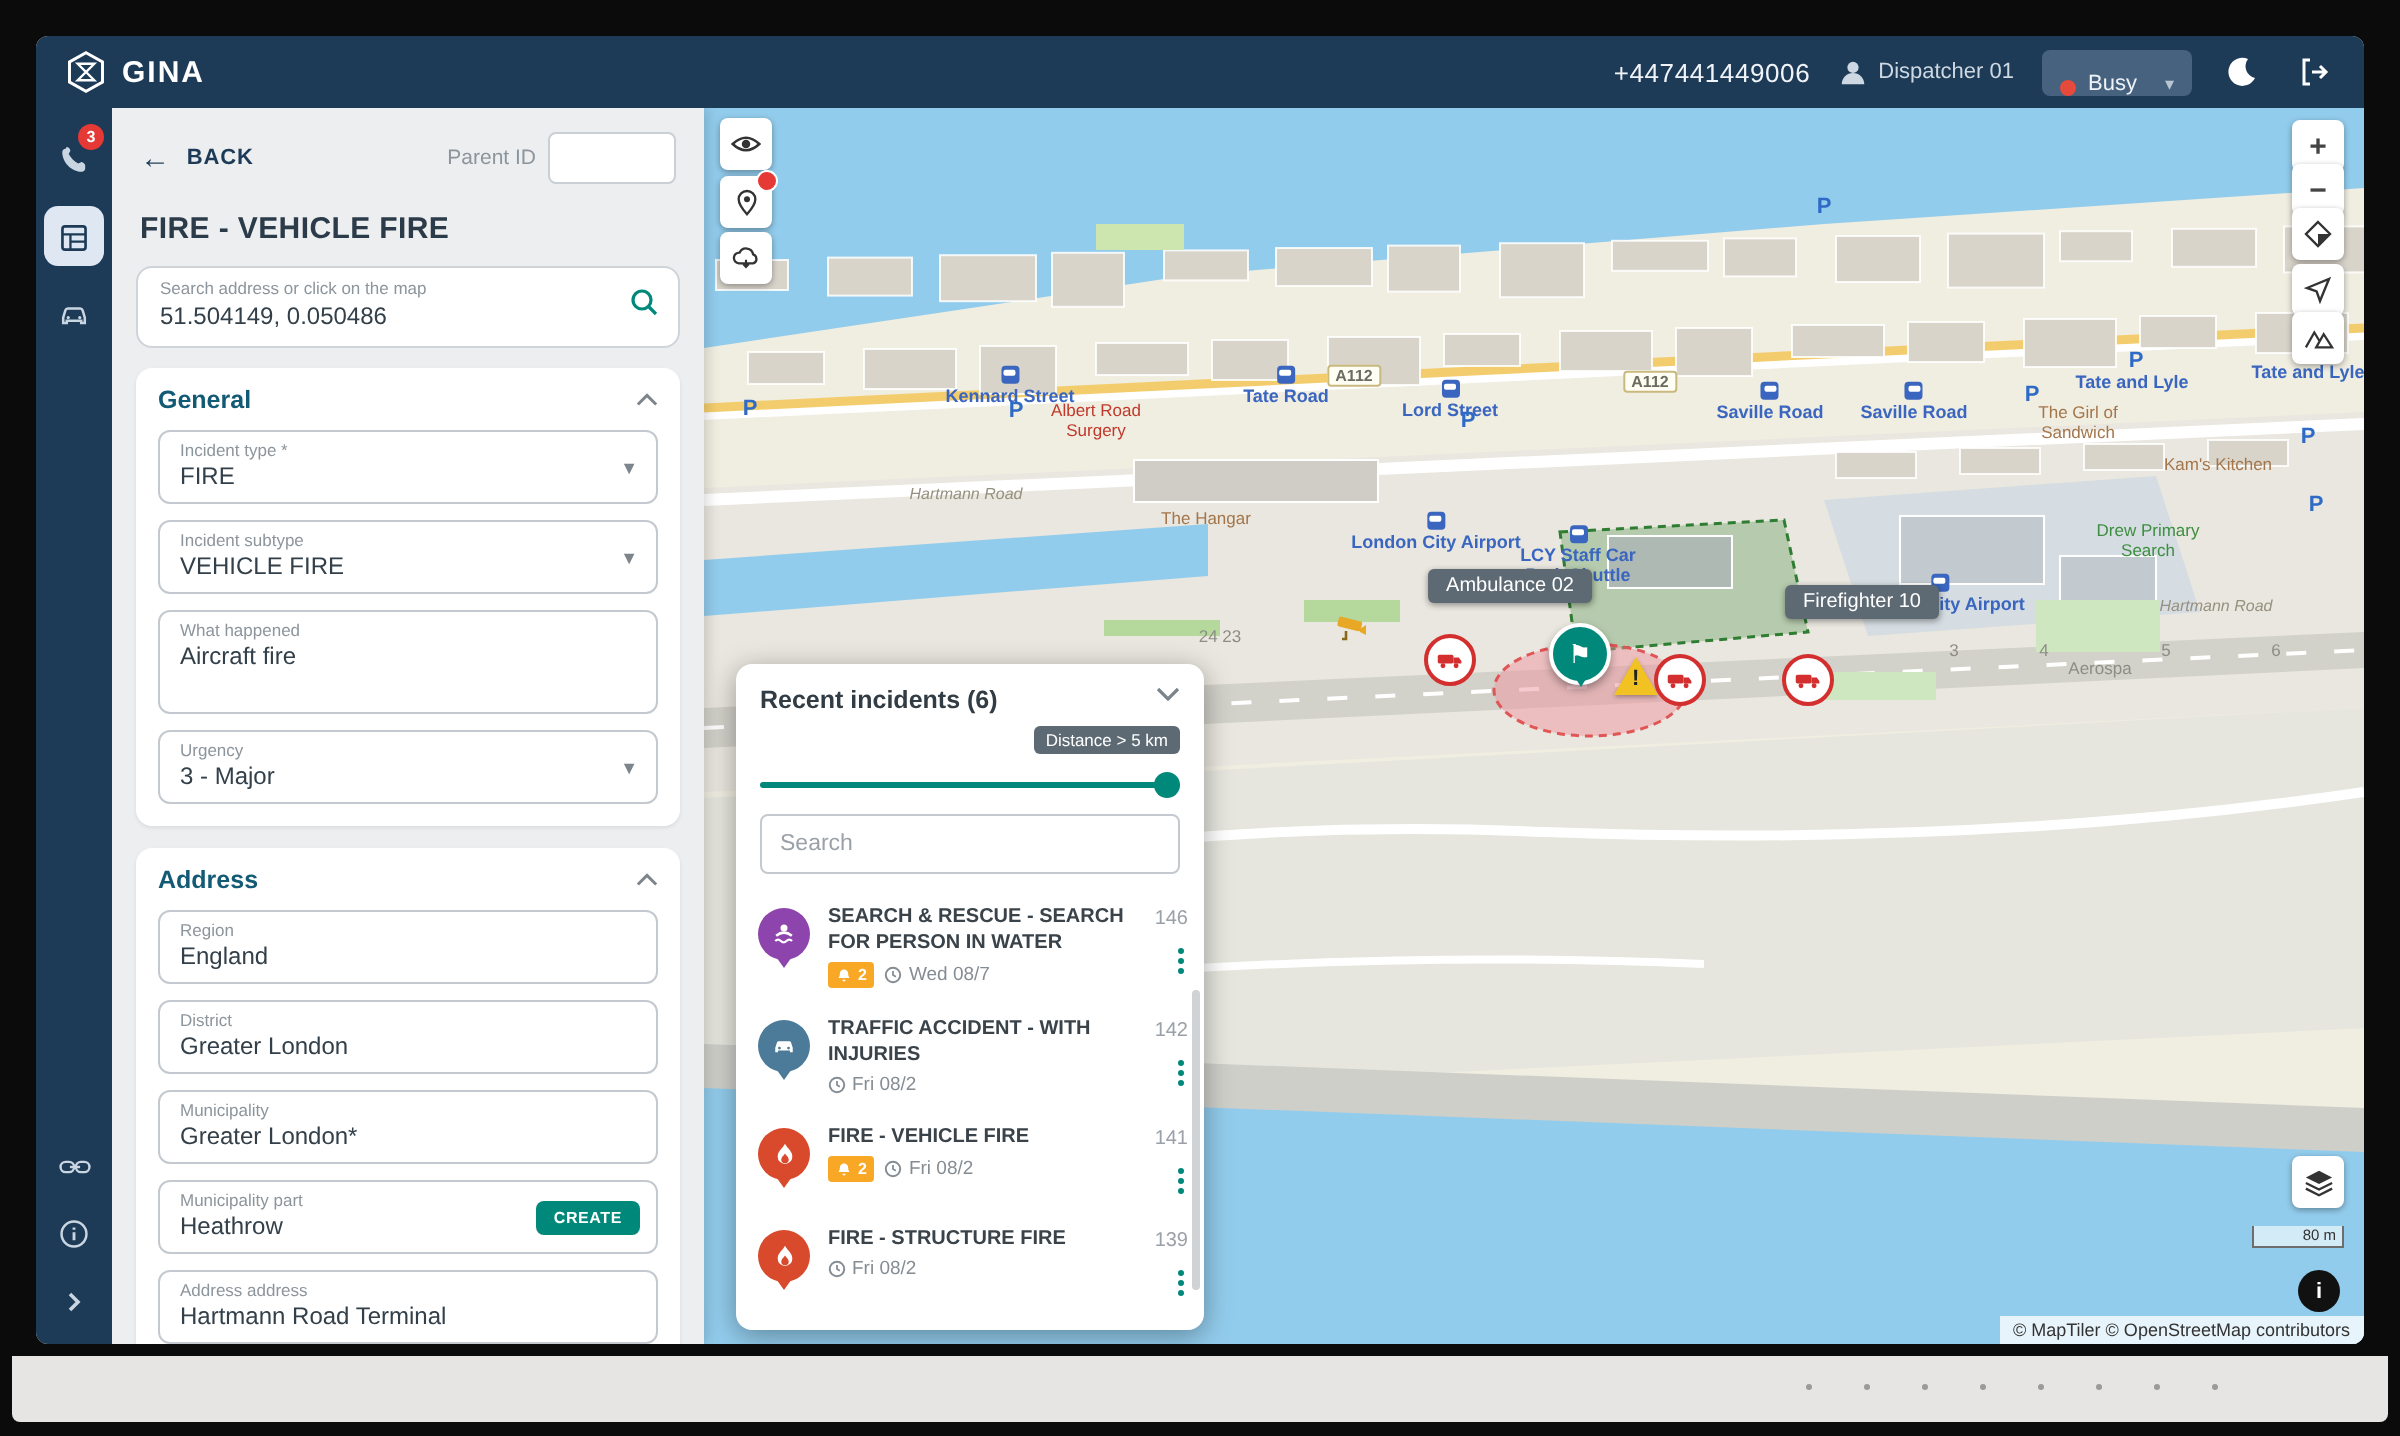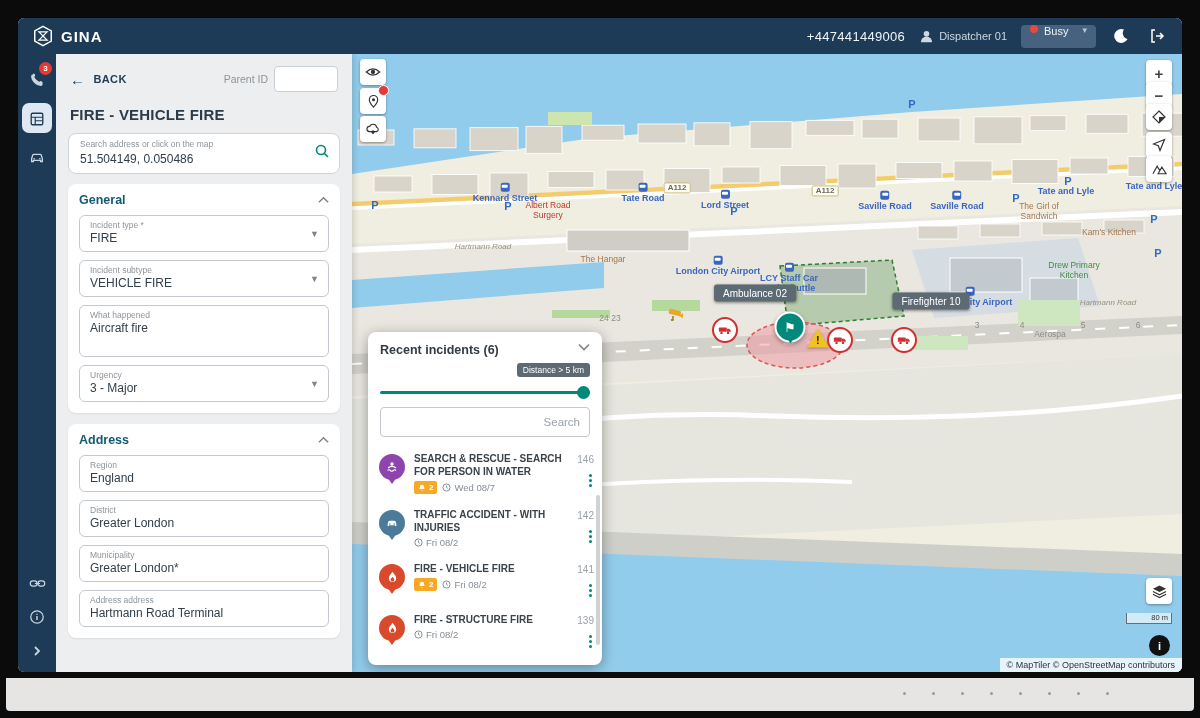--- a/index.html
+++ b/index.html
@@ -9,21 +9,21 @@
   .chin .dots{position:absolute;right:85px;top:14px;display:flex;gap:26px;}
   .chin .dots i{width:3px;height:3px;border-radius:50%;background:#9a9a9a;}
   .screen{position:absolute;left:18px;top:18px;width:1164px;height:654px;background:#eceef0;border-radius:6px;overflow:hidden;}
 
   
   .navbar{position:absolute;left:0;top:0;right:0;height:36px;background:#1d3b57;display:flex;align-items:center;padding:0 14px;box-sizing:border-box;z-index:40;}
   .brand{display:flex;align-items:center;gap:7px;color:#fff;font-weight:bold;font-size:15px;letter-spacing:1px;}
   .nav-right{margin-left:auto;display:flex;align-items:center;gap:14px;color:#e3ebf2;}
   .nav-phone{font-size:13px;letter-spacing:.3px;color:#f0f4f8;}
   .nav-user{display:flex;align-items:center;gap:5px;font-size:11px;color:#cdd8e2;}
-  .chip{display:flex;align-items:flex-start;gap:6px;background:#46627e;border-radius:4px;height:23px;padding:0 9px;font-size:11px;color:#eef3f8;cursor:pointer;}
+  .chip{display:flex;align-items:flex-end;gap:6px;background:#46627e;border-radius:4px;height:23px;padding:0 9px;font-size:11px;color:#eef3f8;cursor:pointer;}
   .chip .dot{width:8px;height:8px;border-radius:50%;background:#e64a3c;}
   .chip .car{font-size:9px;color:#b9c6d2;margin-left:8px;}
   .icon-btn{display:flex;align-items:center;justify-content:center;width:22px;height:22px;}
 
   
   .rail{position:absolute;left:0;top:36px;bottom:0;width:38px;background:#1d3b57;z-index:30;}
   .rail-item{position:relative;width:38px;height:34px;display:flex;align-items:center;justify-content:center;color:#c9d6e2;}
   .rail-item.sel{color:#1d3b57;}
   .rail-item.sel .selbg{position:absolute;left:4px;top:1px;width:30px;height:30px;border-radius:7px;background:#dfe8f2;}
   .rail-item svg{position:relative;z-index:1}
@@ -88,21 +88,21 @@
   
   .inc-panel{position:absolute;left:16px;top:278px;width:234px;bottom:7px;background:#fff;border-radius:8px;box-shadow:0 3px 14px rgba(0,0,0,.35);overflow:hidden;z-index:10;}
   .inc-head{display:flex;align-items:flex-start;justify-content:space-between;padding:11px 12px 4px 12px;}
   .inc-head .t{font-size:12.5px;font-weight:bold;color:#323c44;}
   .slider-zone{padding:2px 12px 6px 12px;}
   .dist-tip{display:block;margin-left:auto;width:max-content;background:#5d6a74;color:#fff;font-size:8.5px;padding:2px 6px;border-radius:3px;margin-bottom:8px;}
   .slider{position:relative;height:14px;cursor:pointer;}
   .slider .track{position:absolute;left:0;right:0;top:6px;height:3px;background:#00897b;border-radius:2px;}
   .slider .thumb{position:absolute;right:0;top:1px;width:13px;height:13px;border-radius:50%;background:#00897b;}
   .inc-search{margin:2px 12px 8px 12px;}
-  .inc-search input{width:100%;height:30px;border:1px solid #c3c9cf;border-radius:4px;box-sizing:border-box;padding:0 9px;font-size:11.5px;color:#444;font-family:inherit;background:#fff;text-align:right;}
+  .inc-search input{width:100%;height:30px;border:1px solid #c3c9cf;border-radius:4px;box-sizing:border-box;padding:0 9px;font-size:11.5px;color:#444;font-family:inherit;background:#fff;}
   .inc-search input::placeholder{color:#9aa1a8;}
   .inc-list{position:relative;}
   .inc-item{display:flex;gap:9px;padding:7px 8px 7px 11px;cursor:pointer;}
   .inc-pin{position:relative;flex:none;width:26px;height:26px;margin-top:2px;}
   .inc-pin .c{width:26px;height:26px;border-radius:50%;display:flex;align-items:center;justify-content:center;}
   .inc-pin .tail{position:absolute;left:50%;top:23px;transform:translateX(-50%);width:0;height:0;border-left:5px solid transparent;border-right:5px solid transparent;border-top:7px solid;}
   .inc-main{flex:1;min-width:0;}
   .inc-title{font-size:10px;font-weight:bold;color:#3a434a;line-height:1.3;}
   .inc-sub{display:flex;align-items:center;gap:5px;margin-top:3px;}
   .inc-badge{display:flex;align-items:center;gap:3px;background:#f9a825;color:#fff;font-size:8px;font-weight:bold;border-radius:2px;padding:2px 4px;}
@@ -262,20 +262,25 @@
               <span class="fl">Region</span>
               <span class="fv">England</span>
             </div>
             <div class="field">
               <span class="fl">District</span>
               <span class="fv">Greater London</span>
             </div>
             <div class="field">
               <span class="fl">Municipality</span>
               <span class="fv">Greater London*</span>
+            </div>
+            <div class="field">
+              <span class="fl">Municipality part</span>
+              <span class="fv">Heathrow</span>
+              <button class="btn create-btn">CREATE</button>
             </div>
             <div class="field">
               <span class="fl">Address address</span>
               <span class="fv">Hartmann Road Terminal</span>
             </div>
           </div>
       </div>
 
     </div>
 
@@ -349,21 +354,21 @@
           <div class="mlabel k-health wrap" style="left: 196px; top: 157px; width: 60px;"><span>Albert Road Surgery</span></div>
           <div class="mlabel k-transit" style="left: 291px; top: 139px;"><span class="busico"></span><span>Tate Road</span></div>
           <div class="mlabel k-badge" style="left: 325px; top: 134px;"><span>A112</span></div>
           <div class="mlabel k-transit" style="left: 373px; top: 146px;"><span class="busico"></span><span>Lord Street</span></div>
           <div class="mlabel k-transit" style="left: 533px; top: 147px;"><span class="busico"></span><span>Saville Road</span></div>
           <div class="mlabel k-transit" style="left: 605px; top: 147px;"><span class="busico"></span><span>Saville Road</span></div>
           <div class="mlabel k-blue" style="left: 714px; top: 137px;"><span>Tate and Lyle</span></div>
           <div class="mlabel k-blue" style="left: 802px; top: 132px;"><span>Tate and Lyle</span></div>
           <div class="mlabel k-food wrap" style="left: 687px; top: 158px; width: 58px;"><span>The Girl of Sandwich</span></div>
           <div class="mlabel k-food" style="left: 757px; top: 159px; margin-top: 20px;"><span>Kam's Kitchen</span></div>
-          <div class="mlabel k-school wrap" style="left: 722px; top: 217px; width: 64px;"><span>Drew Primary Kitchen</span></div>
+          <div class="mlabel k-school wrap" style="left: 722px; top: 217px; width: 64px;"><span>Drew Primary Search</span></div>
           <div class="mlabel k-transit" style="left: 618px; top: 243px;"><span class="busico"></span><span>London City Airport</span></div>
           <div class="mlabel k-street" style="left: 756px; top: 249px;"><span>Hartmann Road</span></div>
           <div class="mlabel k-plain" style="left: 698px; top: 281px;"><span>Aerospa</span></div>
           <div class="mlabel k-food" style="left: 251px; top: 206px;"><span>The Hangar</span></div>
           <div class="mlabel k-transit" style="left: 366px; top: 212px;"><span class="busico"></span><span>London City Airport</span></div>
           <div class="mlabel k-transit wrap" style="left: 437px; top: 224px; width: 78px;"><span class="busico"></span><span>LCY Staff Car Park Shuttle</span></div>
           <div class="mlabel k-street" style="left: 131px; top: 193px;"><span>Hartmann Road</span></div>
           <div class="mlabel k-plain" style="left: 258px; top: 265px;"><span>24 23</span></div>
           <div class="mlabel k-badge" style="left: 473px; top: 137px;"><span>A112</span></div>
           <div class="mlabel k-parking" style="left: 23px; top: 151px;"><span>P</span></div>

